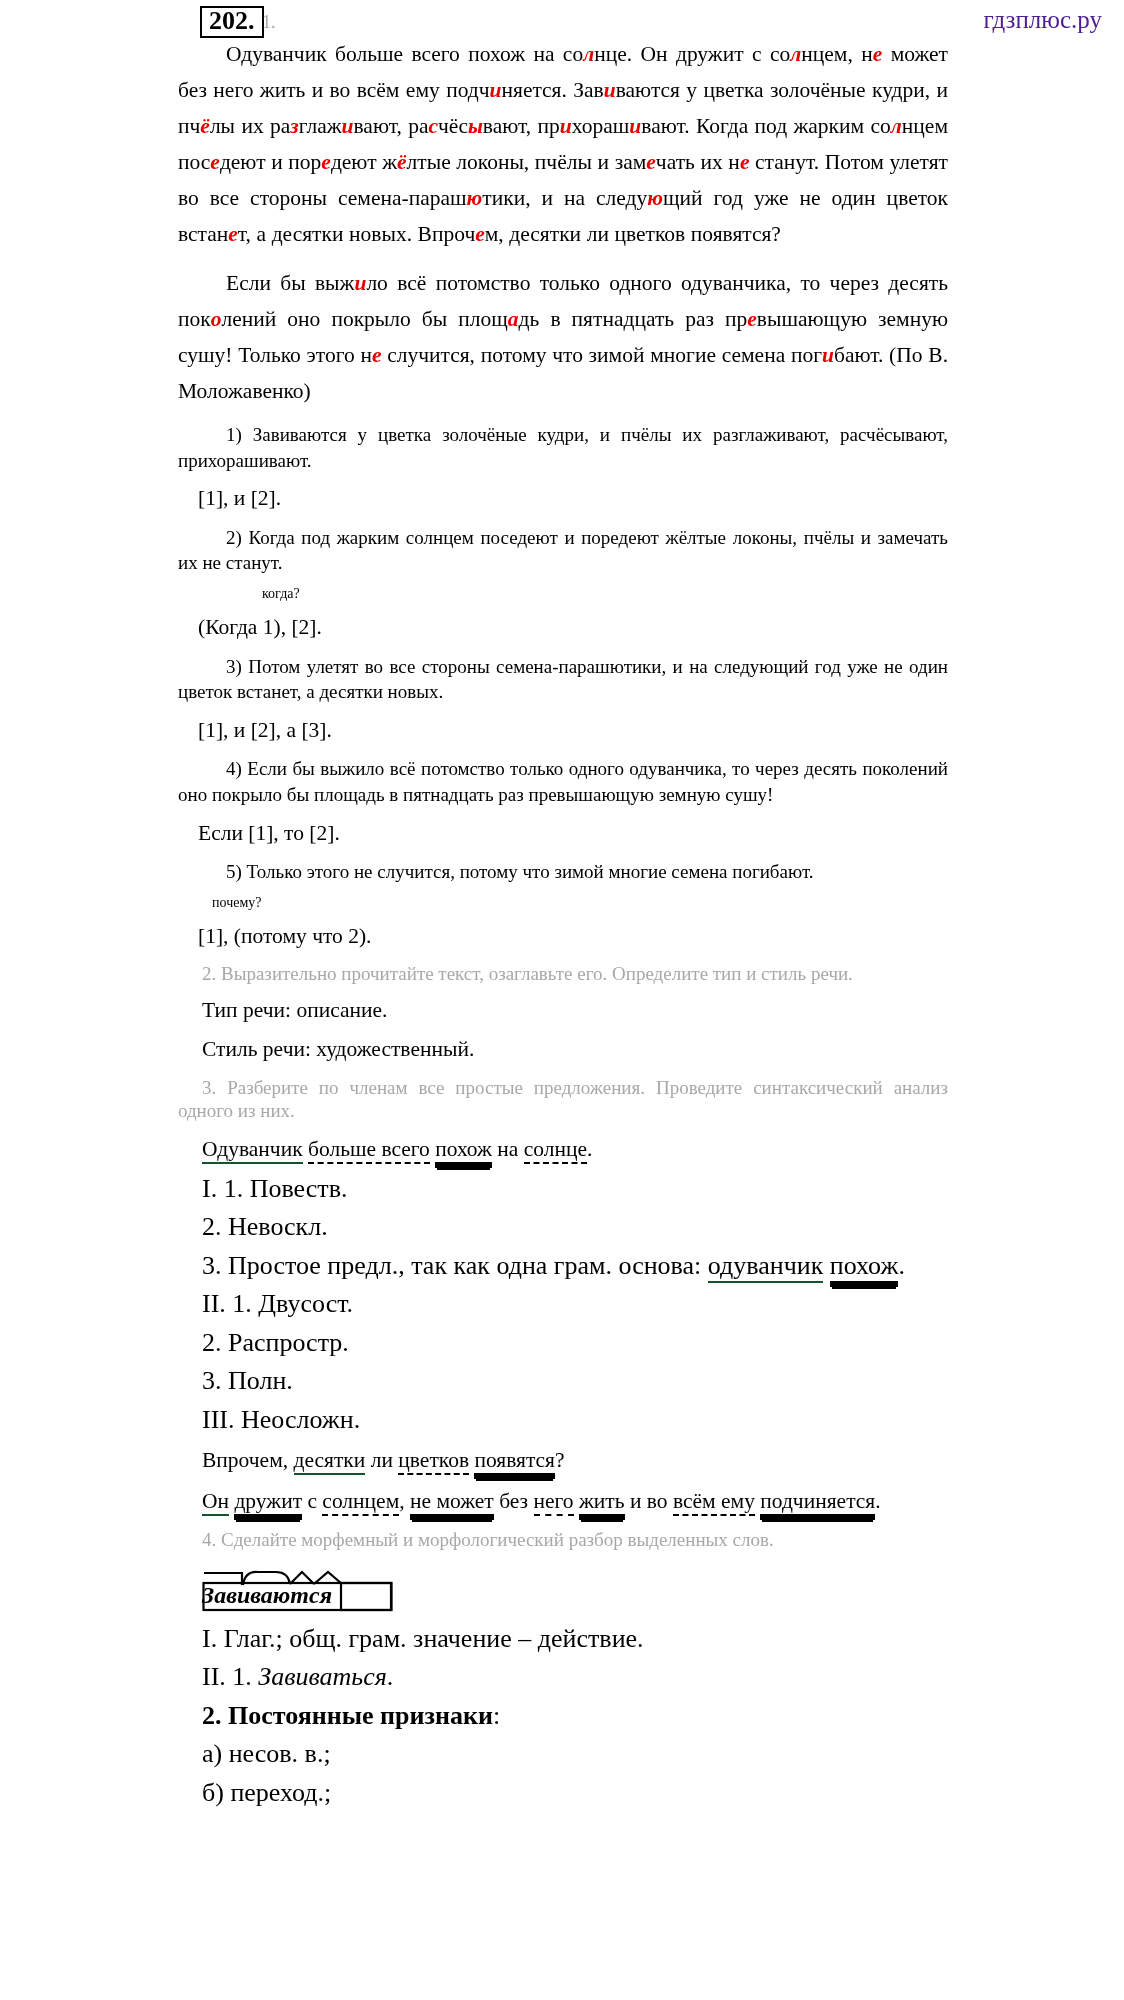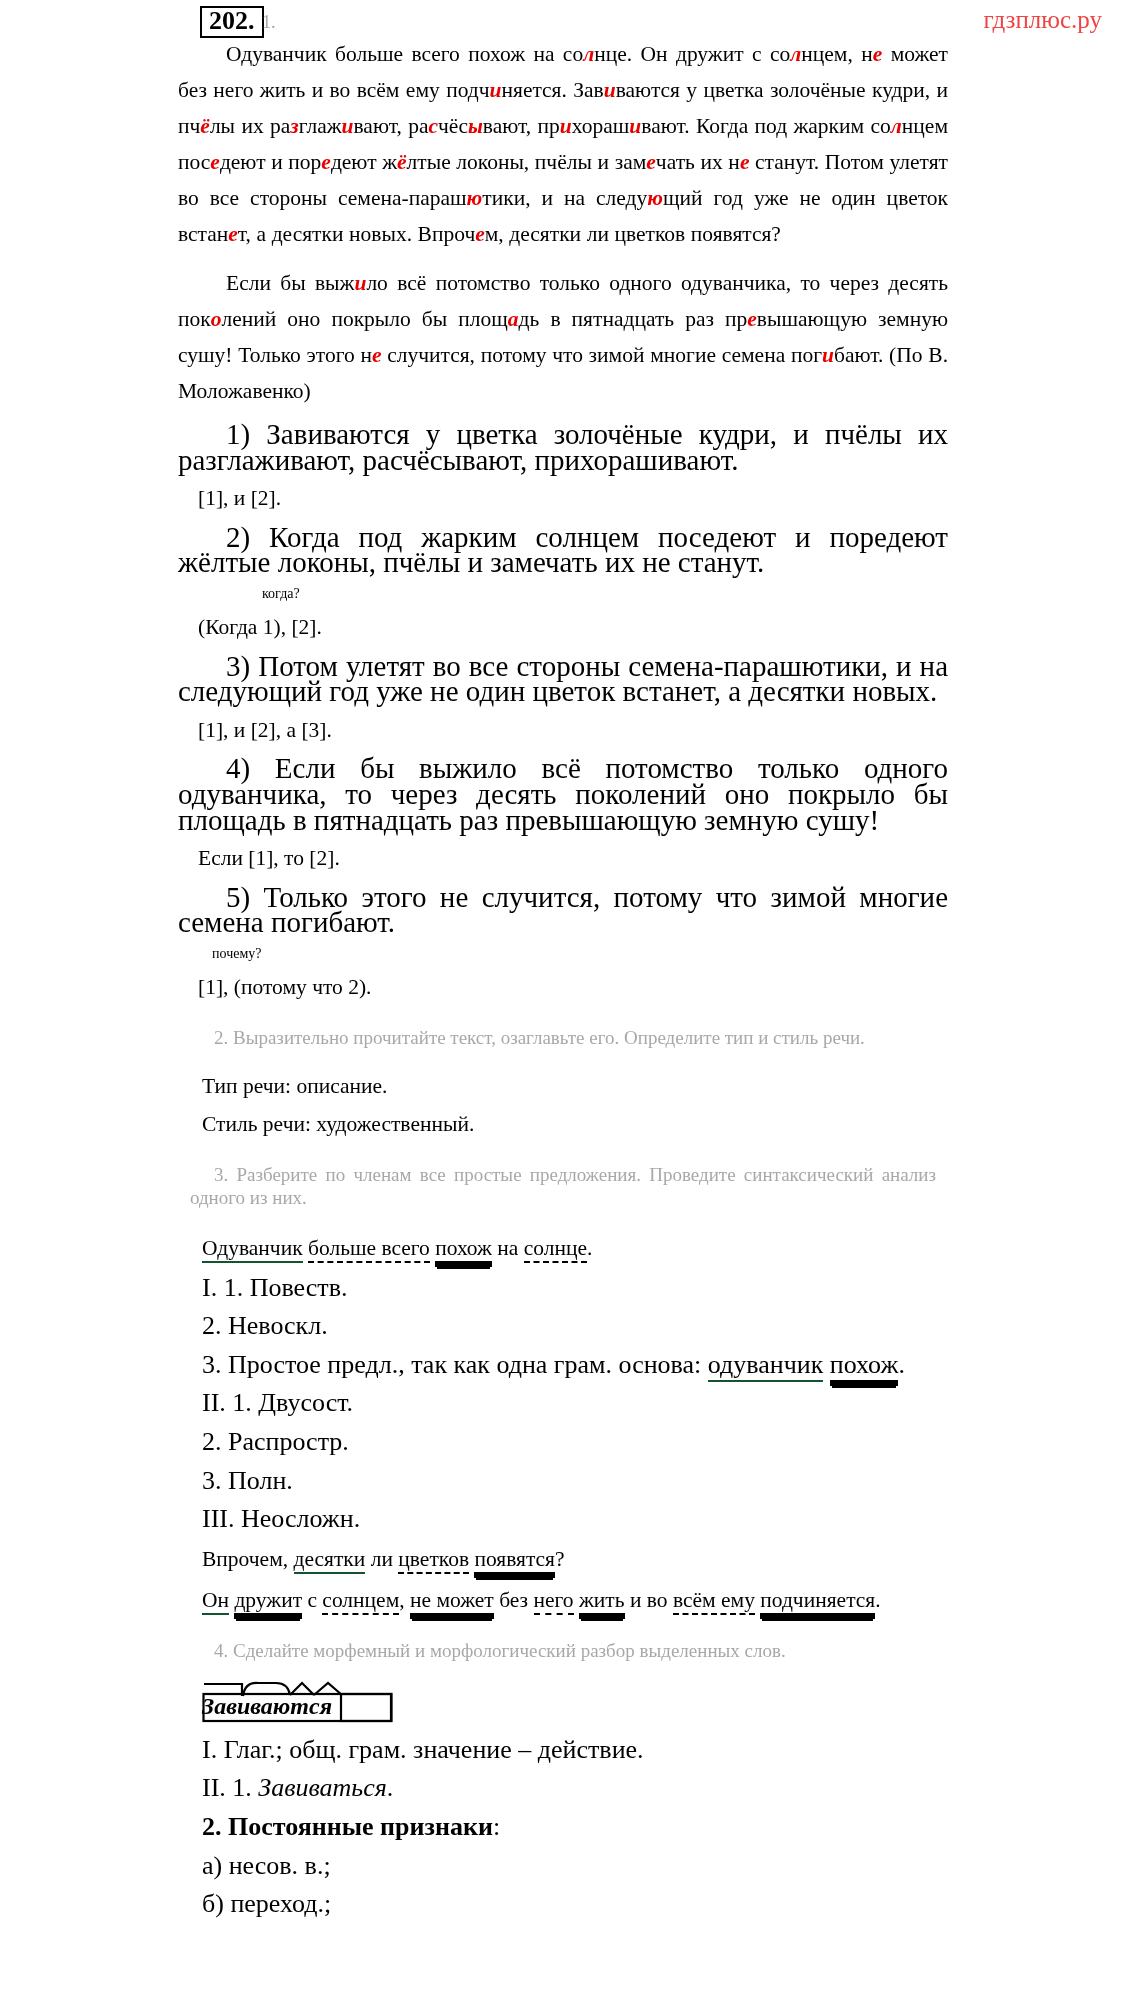--- a/index.html
+++ b/index.html
@@ -33,21 +33,21 @@
   .sub-num{
     position:absolute;
     left:262px; top:12px;
     font-size:18px;
     color:#a6a6a6;
   }
   .watermark{
     position:absolute;
     right:22px; top:6px;
     font-size:25px;
-    color:#ef4444;
+    color:#4c1d95;
     letter-spacing:0px;
   }
 
   
   .content{
     position:absolute;
     left:178px;
     top:36px;
     width:770px;
   }
@@ -58,42 +58,42 @@
     text-align:justify;
     text-indent:48px;
     word-spacing:0.2px;
   }
   p.gap{ margin-top:13px; }
   .r{ color:#e80000; font-weight:bold; font-style:italic; }
 
   .item{
     margin:0;
     padding-top:13px;
-    font-size:29px;
+    font-size:19px;
     line-height:25.6px;
     text-align:justify;
     text-indent:48px;
   }
   .scheme{
     margin:0;
     padding-top:13px;
     padding-left:20px;
     font-size:21.5px;
     line-height:25.6px;
   }
   .q-label{
     margin:0;
     padding-top:10px;
     padding-left:84px;
     font-size:14px;
     line-height:16px;
   }
   .q-label.narrow{ padding-left:34px; }
   .task{
-    margin:12px;
+    margin:0;
     padding-top:13px;
     font-size:19px;
     line-height:23px;
     color:#a8a8a8;
     text-indent:24px;
     text-align:justify;
   }
   .answer{
     margin:0;
     padding-top:13px;

